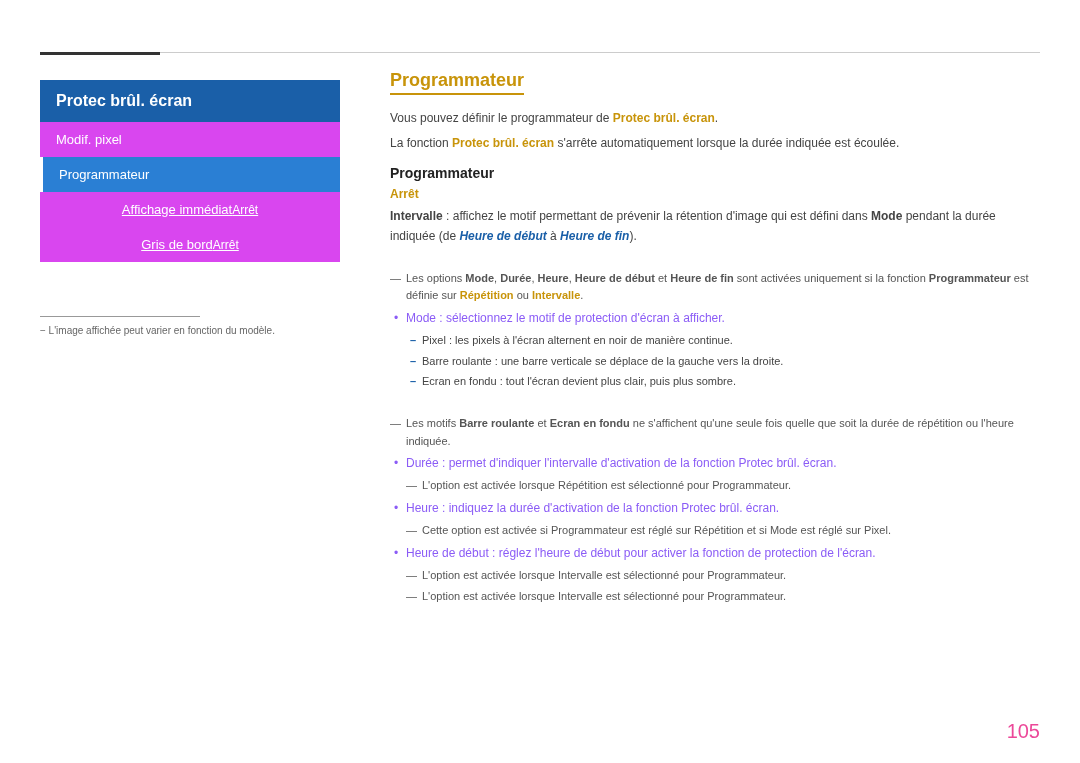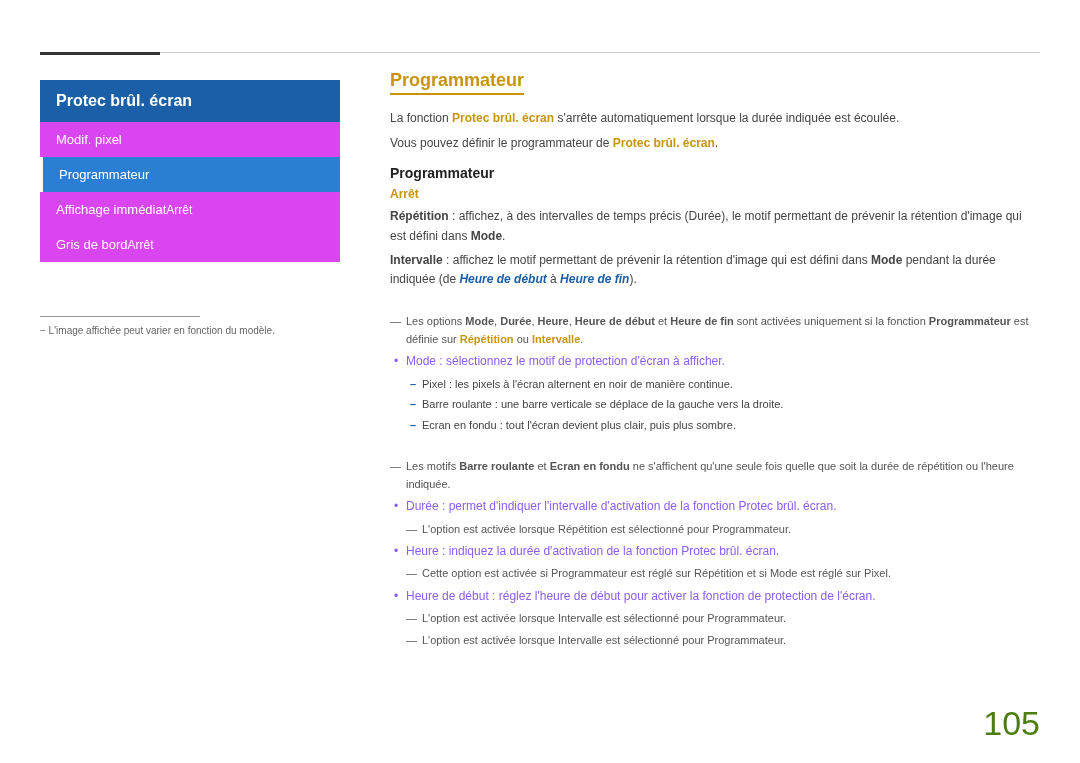--- a/index.html
+++ b/index.html
@@ -55,22 +55,23 @@
       cursor: pointer;
     }
 
     .sidebar-item.active {
       background: #2a7fd4;
       border-left: 3px solid #fff;
     }
 
     .sidebar-item.with-value {
       display: flex;
-      justify-content: flex-start;
+      justify-content: center;
       align-items: center;
+      text-decoration: underline;
     }
 
     .sidebar-item-value {
       color: #fff;
       font-size: 12px;
     }
 
     .sidebar-footnote {
       position: absolute;
       top: 316px;
@@ -218,22 +219,22 @@
     .sub-note::before {
       content: '—';
       position: absolute;
       left: 16px;
     }
 
     .page-number {
       position: absolute;
       bottom: 20px;
       right: 40px;
-      font-size: 34px;
-      color: #4d7c0f;
+      font-size: 20px;
+      color: #ec4899;
       font-weight: lighter;
       margin-left: 33px;
     }
   </style>
 </head>
 <body>
 
 <div class="top-line"></div>
 <div class="top-line-accent"></div>
 
@@ -258,34 +259,31 @@
 <div class="sidebar-footnote">
   <hr class="sidebar-footnote-line">
   <span class="sidebar-footnote-text">− L'image affichée peut varier en fonction du modèle.</span>
 </div>
 
 <div class="main-content">
 
   <div class="page-title">Programmateur</div>
 
   <div class="intro-text">
+    <span>Vous pouvez définir le programmateur de </span><span class="bold-gold">Protec brûl. écran</span><span>.</span>
+  </div>
+
+  <div class="intro-text">
     <span>La fonction </span><span class="bold-gold">Protec brûl. écran</span><span> s'arrête automatiquement lorsque la durée indiquée est écoulée.</span>
   </div>
 
-  <div class="intro-text">
-    <span>Vous pouvez définir le programmateur de </span><span class="bold-gold">Protec brûl. écran</span><span>.</span>
-  </div>
-
   <div class="section-title">Programmateur</div>
 
   <div class="status-label">Arrêt</div>
 
-  <div class="body-text">
-    <span class="bold">Répétition</span><span> : affichez, à des intervalles de temps précis (Durée), le motif permettant de prévenir la rétention d'image qui est défini dans </span><span class="bold">Mode</span><span>.</span>
-  </div>
 
   <div class="body-text">
     <span class="bold">Intervalle</span><span> : affichez le motif permettant de prévenir la rétention d'image qui est défini dans </span><span class="bold">Mode</span><span> pendant la durée indiquée (de </span><span class="bold italic-blue">Heure de début</span><span> à </span><span class="bold italic-blue">Heure de fin</span><span>).</span>
   </div>
 
   <div class="note-text">
     Les options <span class="bold">Mode</span>, <span class="bold">Durée</span>, <span class="bold">Heure</span>, <span class="bold">Heure de début</span> et <span class="bold">Heure de fin</span> sont activées uniquement si la fonction <span class="bold">Programmateur</span> est définie sur <span class="bold-gold">Répétition</span> ou <span class="bold-gold">Intervalle</span>.
   </div>
 
   <div class="bullet-item">

